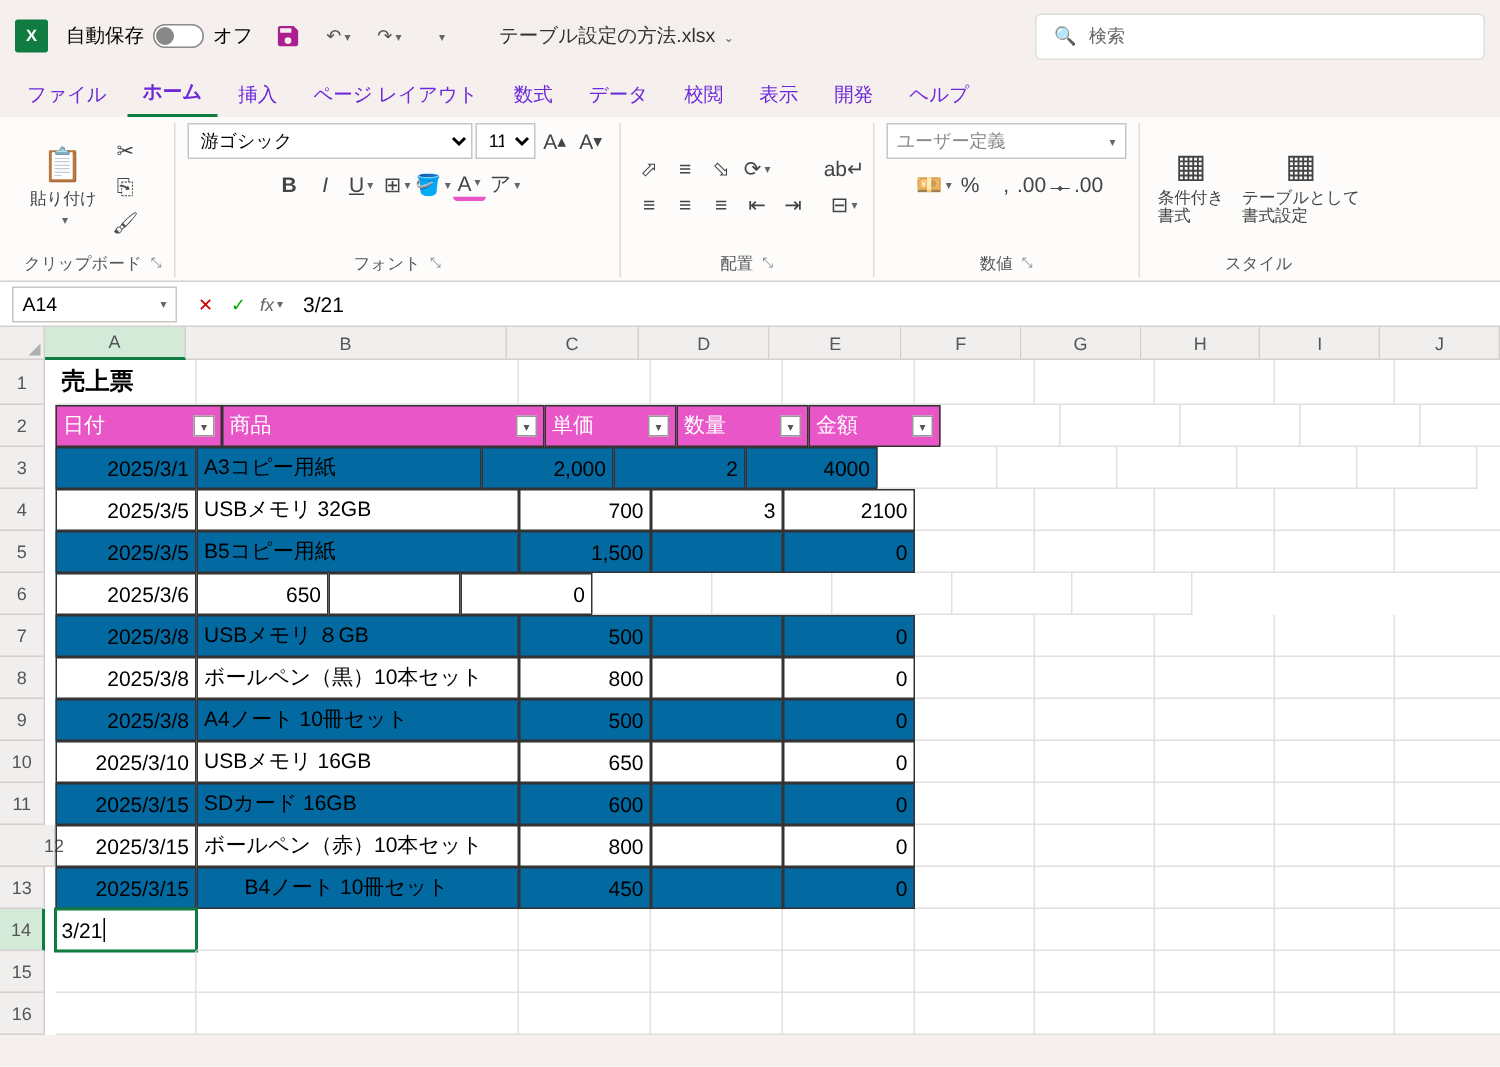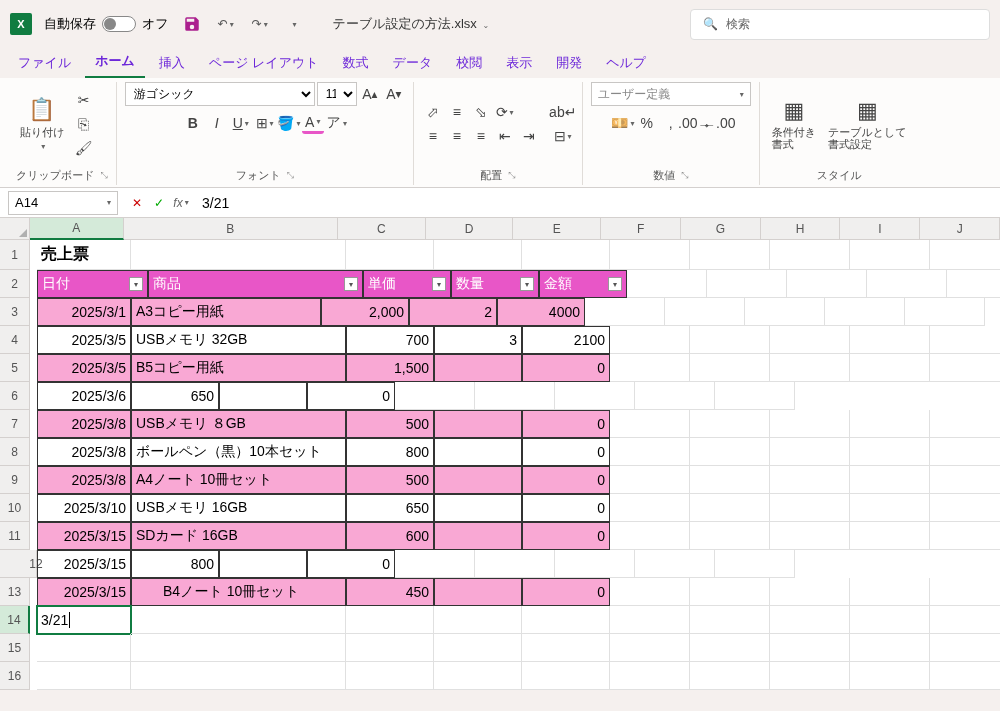--- a/index.html
+++ b/index.html
@@ -59,21 +59,21 @@
   .row-headers { display: flex; flex-direction: column; }
   .row-h { width: 30px; background: #f0efee; border-right: 1px solid #d4d0ce; border-bottom: 1px solid #d4d0ce; display:flex; align-items:center; justify-content:center; font-size:12px; color:#555; }
   .row-h.active { background: #d4ead9; border-right: 2px solid #107c41; }
   .cells { position: relative; }
   .cell-row { display: flex; }
   .cell { border-right: 1px solid #e0e0e0; border-bottom: 1px solid #e0e0e0; padding: 0 4px; display:flex; align-items:center; font-size:14px; overflow:hidden; white-space:nowrap; }
   .title-cell { font-weight: bold; font-size: 16px; }
   .table-border { border: 1px solid #333 !important; }
   .th-cell { background: #e856c7; color: #fff; font-weight: normal; justify-content: space-between; }
   .filter-btn { width: 14px; height: 14px; background: #fff; border: 1px solid #999; display:flex; align-items:center; justify-content:center; font-size:8px; color:#555; }
-  .striped { background: #f9a8d4; }
+  .striped { background: #0369a1; }
   .num { justify-content: flex-end; }
   .active-cell { outline: 2px solid #107c41; outline-offset: -1px; background:#fff; }
   .edit-cell { padding-right: 2px; }
   .cursor { display:inline-block; width:1px; height:16px; background:#000; animation: blink 1s infinite; vertical-align:middle; margin-left:1px;}
   @keyframes blink { 50% { opacity: 0; } }
   svg { display:block; }
 </style>
 </head>
 <body>
 
@@ -421,20 +421,21 @@
           <div class="cell table-border striped num" style="width: 88px; height: 28px;"></div>
           <div class="cell table-border striped num" style="width: 88px; height: 28px;">0</div>
           <div class="cell" style="width: 80px; height: 28px;"></div>
           <div class="cell" style="width: 80px; height: 28px;"></div>
           <div class="cell" style="width: 80px; height: 28px;"></div>
           <div class="cell" style="width: 80px; height: 28px;"></div>
           <div class="cell" style="width: 80px; height: 28px;"></div>
         </div>
         <div class="cell-row">
           <div class="cell table-border num" style="width: 94px; height: 28px;">2025/3/15</div>
+          <div class="cell table-border" style="width: 215px; height: 28px;">ボールペン（赤）10本セット</div>
           <div class="cell table-border num" style="width: 88px; height: 28px;">800</div>
           <div class="cell table-border num" style="width: 88px; height: 28px;"></div>
           <div class="cell table-border num" style="width: 88px; height: 28px;">0</div>
           <div class="cell" style="width: 80px; height: 28px;"></div>
           <div class="cell" style="width: 80px; height: 28px;"></div>
           <div class="cell" style="width: 80px; height: 28px;"></div>
           <div class="cell" style="width: 80px; height: 28px;"></div>
           <div class="cell" style="width: 80px; height: 28px;"></div>
         </div>
         <div class="cell-row">

